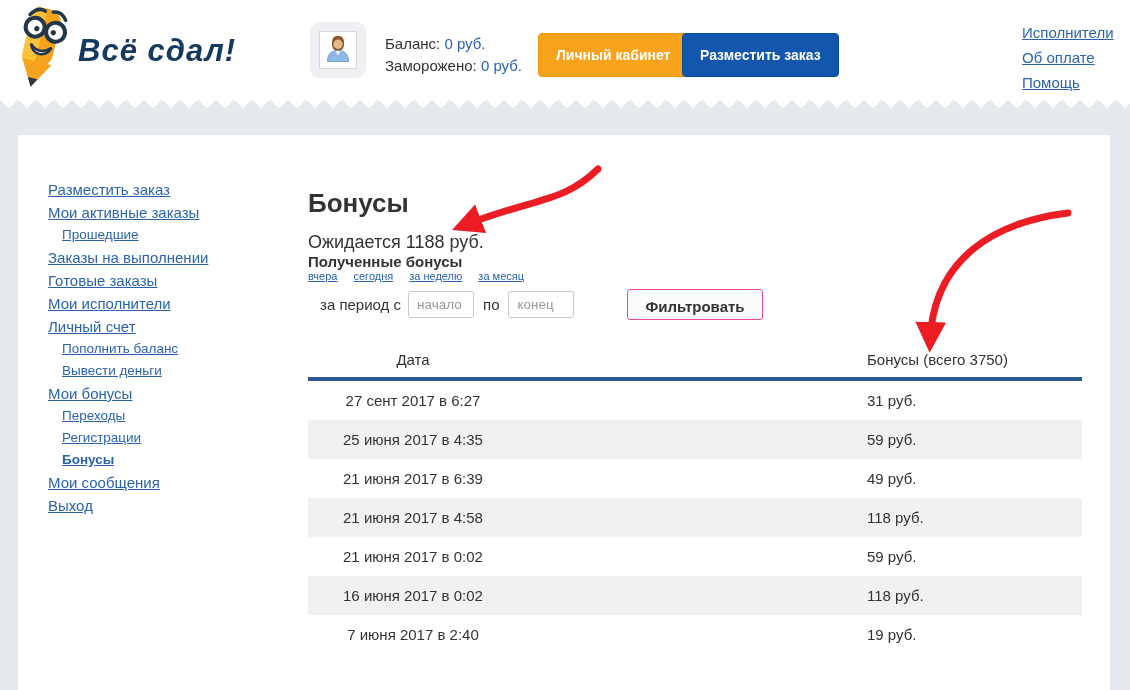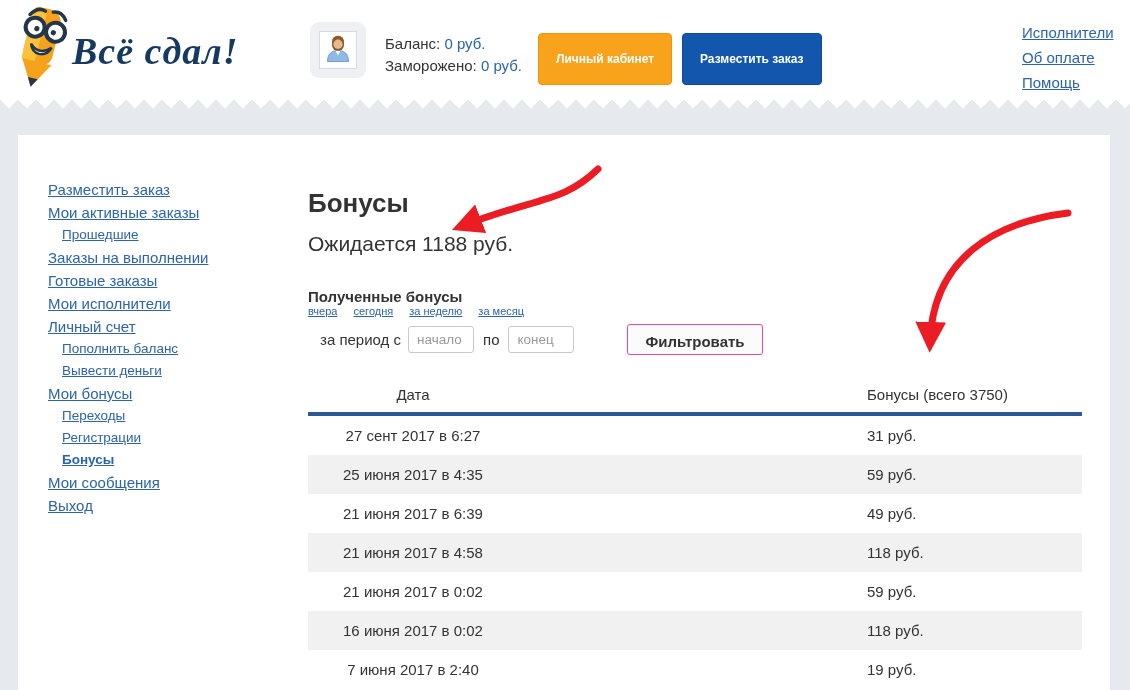--- a/index.html
+++ b/index.html
@@ -17,38 +17,38 @@
     position: absolute; top: 0; left: 0; width: 1130px; height: 100px;
     background: #ffffff; z-index: 2;
   }
   .zigzag {
     position: absolute; top: 100px; left: 0; width: 1130px; height: 9px; z-index: 2;
     background: conic-gradient(from 315deg at 50% 100%, #ffffff 0deg 90deg, transparent 90deg);
     background-size: 18px 9px; background-repeat: repeat-x;
   }
   .logo { position: absolute; left: 8px; top: 2px; display: flex; align-items: center; }
   .logo-text {
-    font-family: Liberation Serif, serif;
+    font-family: Liberation Sans, sans-serif;
     font-style: italic; font-weight: bold;
-    font-size: 38px; color: #16395f; letter-spacing: 1px;
+    font-size: 31px; color: #16395f; margin-left: 6px; letter-spacing: 1px;
   }
   .avatar-box {
     position: absolute; left: 310px; top: 22px; width: 56px; height: 56px;
     background: #eef0f3; border-radius: 9px;
     display: flex; align-items: center; justify-content: center;
   }
   .avatar-inner {
     width: 38px; height: 38px; background: #fff; border: 1px solid #d9d9d9;
     display: flex; align-items: center; justify-content: center;
   }
   .balance-block { position: absolute; left: 385px; top: 33px; font-size: 15px; line-height: 22px; }
   .balance-value { color: #2b64ad; }
   .btn {
-    position: absolute; top: 33px; height: 52px; border-radius: 4px;
-    color: #fff; font-weight: bold; font-size: 12px; border: none;
+    position: absolute; top: 33px; height: 44px; border-radius: 4px;
+    color: #fff; font-weight: bold; font-size: 14px; border: none;
     padding: 0 17px; cursor: pointer; font-family: inherit;
   }
   .btn-orange { left: 538px; background: #f9a21c; border: 1px solid #ef9407; }
   .btn-blue { left: 682px; background: #1356ae; border: 1px solid #0e4a9a; }
   .header-nav { position: absolute; left: 1022px; top: 20px; font-size: 15px; line-height: 25px; }
   .header-nav a { display: block; color: #2b64ad; text-decoration: underline; }
 
   
   .card {
     position: absolute; top: 135px; left: 18px; width: 1092px; height: 600px;
@@ -61,21 +61,21 @@
     display: block; color: #2b64ad; text-decoration: underline;
     font-size: 15px; margin-bottom: 6px;
   }
   .side-link.sub { margin-left: 14px; font-size: 13.5px; margin-bottom: 7px; }
   .side-link.gap { margin-top: 2px; }
   .side-link.active { font-weight: bold; }
 
   
   .main { position: absolute; left: 290px; top: 53px; width: 774px; }
   .page-title { font-size: 26px; font-weight: bold; color: #333; margin-bottom: 13px; }
-  .pending { font-size: 21px; margin-bottom: 32px; }
+  .pending { font-size: 18px; }
   .section-title { font-size: 15px; font-weight: bold; }
   .quick-filters { font-size: 11px; margin-bottom: 7px; }
   .quick-filters a { color: #2b64ad; text-decoration: underline; margin-right: 13px; }
   .period-row { display: flex; align-items: center; font-size: 15px; }
   .period-row .lbl { margin-right: 7px; margin-left: 12px; }
   .period-row .lbl2 { margin: 0 9px 0 9px; }
   .period-input {
     width: 66px; height: 27px; border: 1px solid #c9c9c9; border-radius: 3px;
     padding: 0 8px; font-size: 13.5px; font-family: inherit; color: #333;
   }

